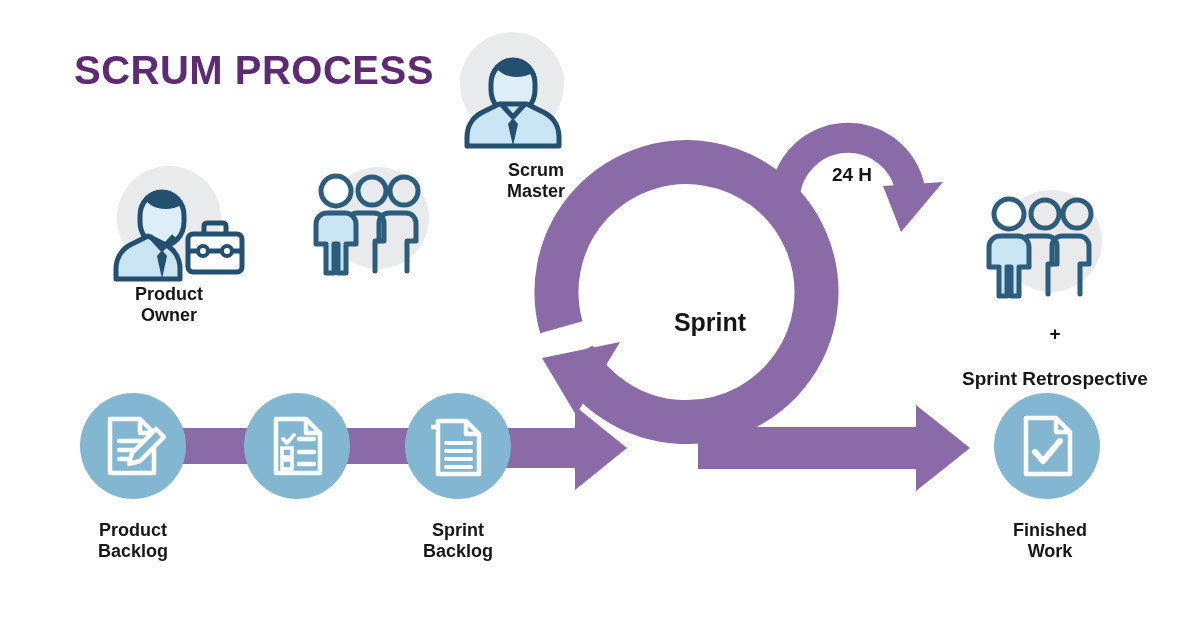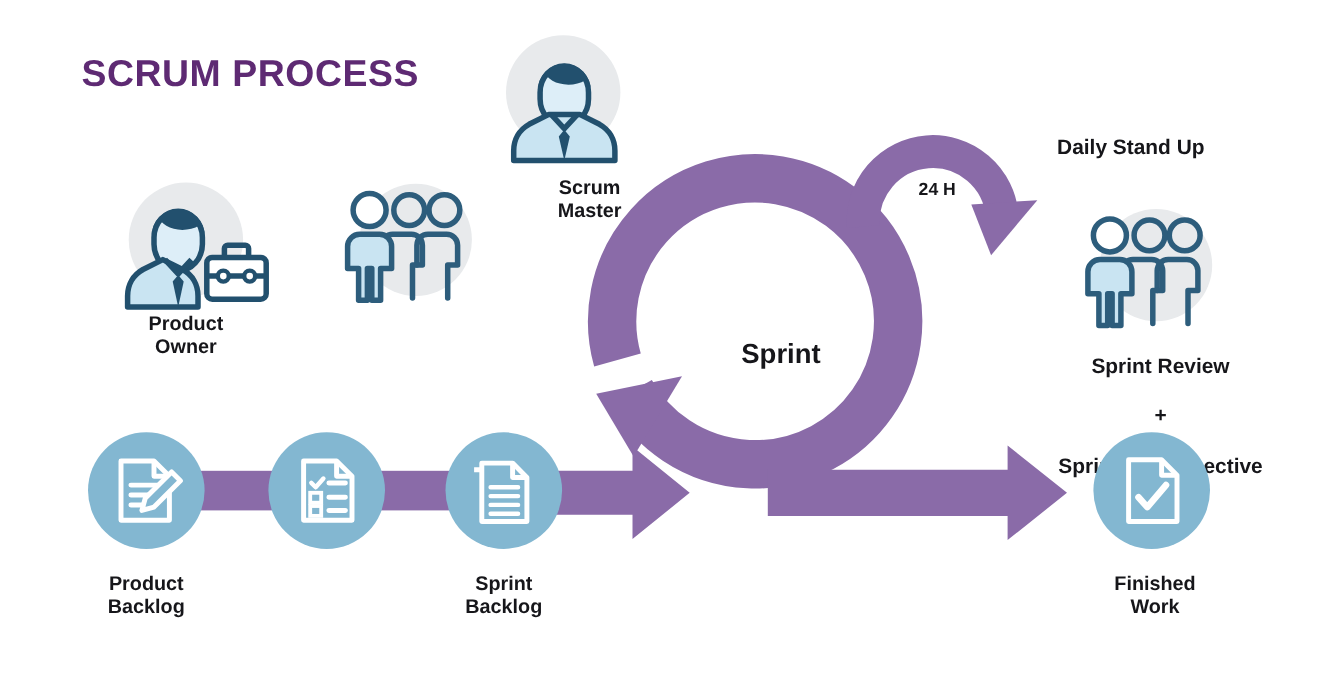--- a/index.html
+++ b/index.html
@@ -17,21 +17,21 @@
     height: 627px;
     background: #ffffff;
     overflow: hidden;
   }
   .abs { position: absolute; }
 
   
   #title {
     left: 74px;
     top: 48px;
-    font-size: 34px;
+    font-size: 40px;
     font-weight: bold;
     letter-spacing: 0.5px;
     color: #5e2a73;
     font-family: "Liberation Sans", sans-serif;
   }
 
   
   .label {
     color: #16161a;
     font-weight: bold;
@@ -136,39 +136,37 @@
 
   <div class="abs label label-lg" style="left:600px; top:276px; width:220px; font-size:25px; line-height:1.25;">
     <div>Sprint</div>
   </div>
 
   <svg class="abs" style="left:775px; top:108px;" width="180" height="120" viewBox="0 0 180 120">
     <path d="M 10 98 A 63 63 0 0 1 136 88" fill="none" stroke="#8a6ba8" stroke-width="30" stroke-linecap="butt"></path>
     <path d="M 108 78 L 168 74 L 126 124 Z" fill="#8a6ba8"></path>
   </svg>
 
-  <div class="abs label label-sm" style="left:812px; top:164px; width:80px; font-size:16px;">24 H</div>
-
-  <div class="abs label" style="left:938px; top:124px; width:180px; font-size:19px;">Daily Stand Up</div>
+  <div class="abs label label-sm" style="left:812px; top:164px; width:80px; font-size:19px;">24 H</div>
+
 
   <div class="abs" style="left:978px; top:188px; width:130px; height:120px;">
     <div class="abs graybg" style="left:22px; top:2px; width:102px; height:102px;"></div>
     <svg class="abs" style="left:4px; top:4px;" width="124" height="106" viewBox="0 0 124 106">
       <g fill="none" stroke="#2d5d7c" stroke-width="5" stroke-linecap="round" stroke-linejoin="round">
         <circle cx="95" cy="22" r="14"></circle>
         <path d="M80 44 h17 a10 10 0 0 1 10 10 v18 h-9 v30 M80 44 a10 10 0 0 0 -10 10 v18"></path>
         <circle cx="63" cy="22" r="14"></circle>
         <path d="M48 44 h17 a10 10 0 0 1 10 10 v18 h-9 v30 M48 44 a10 10 0 0 0 -10 10 v18"></path>
         <path d="M18 44 h18 a11 11 0 0 1 11 11 v20 h-10 v29 h-8 v-29 h-4 v29 h-8 v-29 h-10 v-20 a11 11 0 0 1 11 -11 z" fill="#c9e4f2"></path>
         <circle cx="27" cy="22" r="15" fill="#ffffff"></circle>
       </g>
     </svg>
   </div>
   <div class="abs label" style="left:930px; top:300px; width:250px; font-size:19px; line-height:1.2;">
-    <div>Sprint Review</div>
     <div>+</div>
     <div>Sprint Retrospective</div>
   </div>
 
   <div class="abs purplebar" style="left:160px; top:428px; width:110px; height:36px;"></div>
   <div class="abs purplebar" style="left:325px; top:428px; width:110px; height:36px;"></div>
 
   <svg class="abs" style="left:487px; top:406px;" width="140" height="84" viewBox="0 0 140 84">
     <path d="M0 22 H88 V0 L140 42 L88 84 V62 H0 Z" fill="#8a6ba8"></path>
   </svg>

